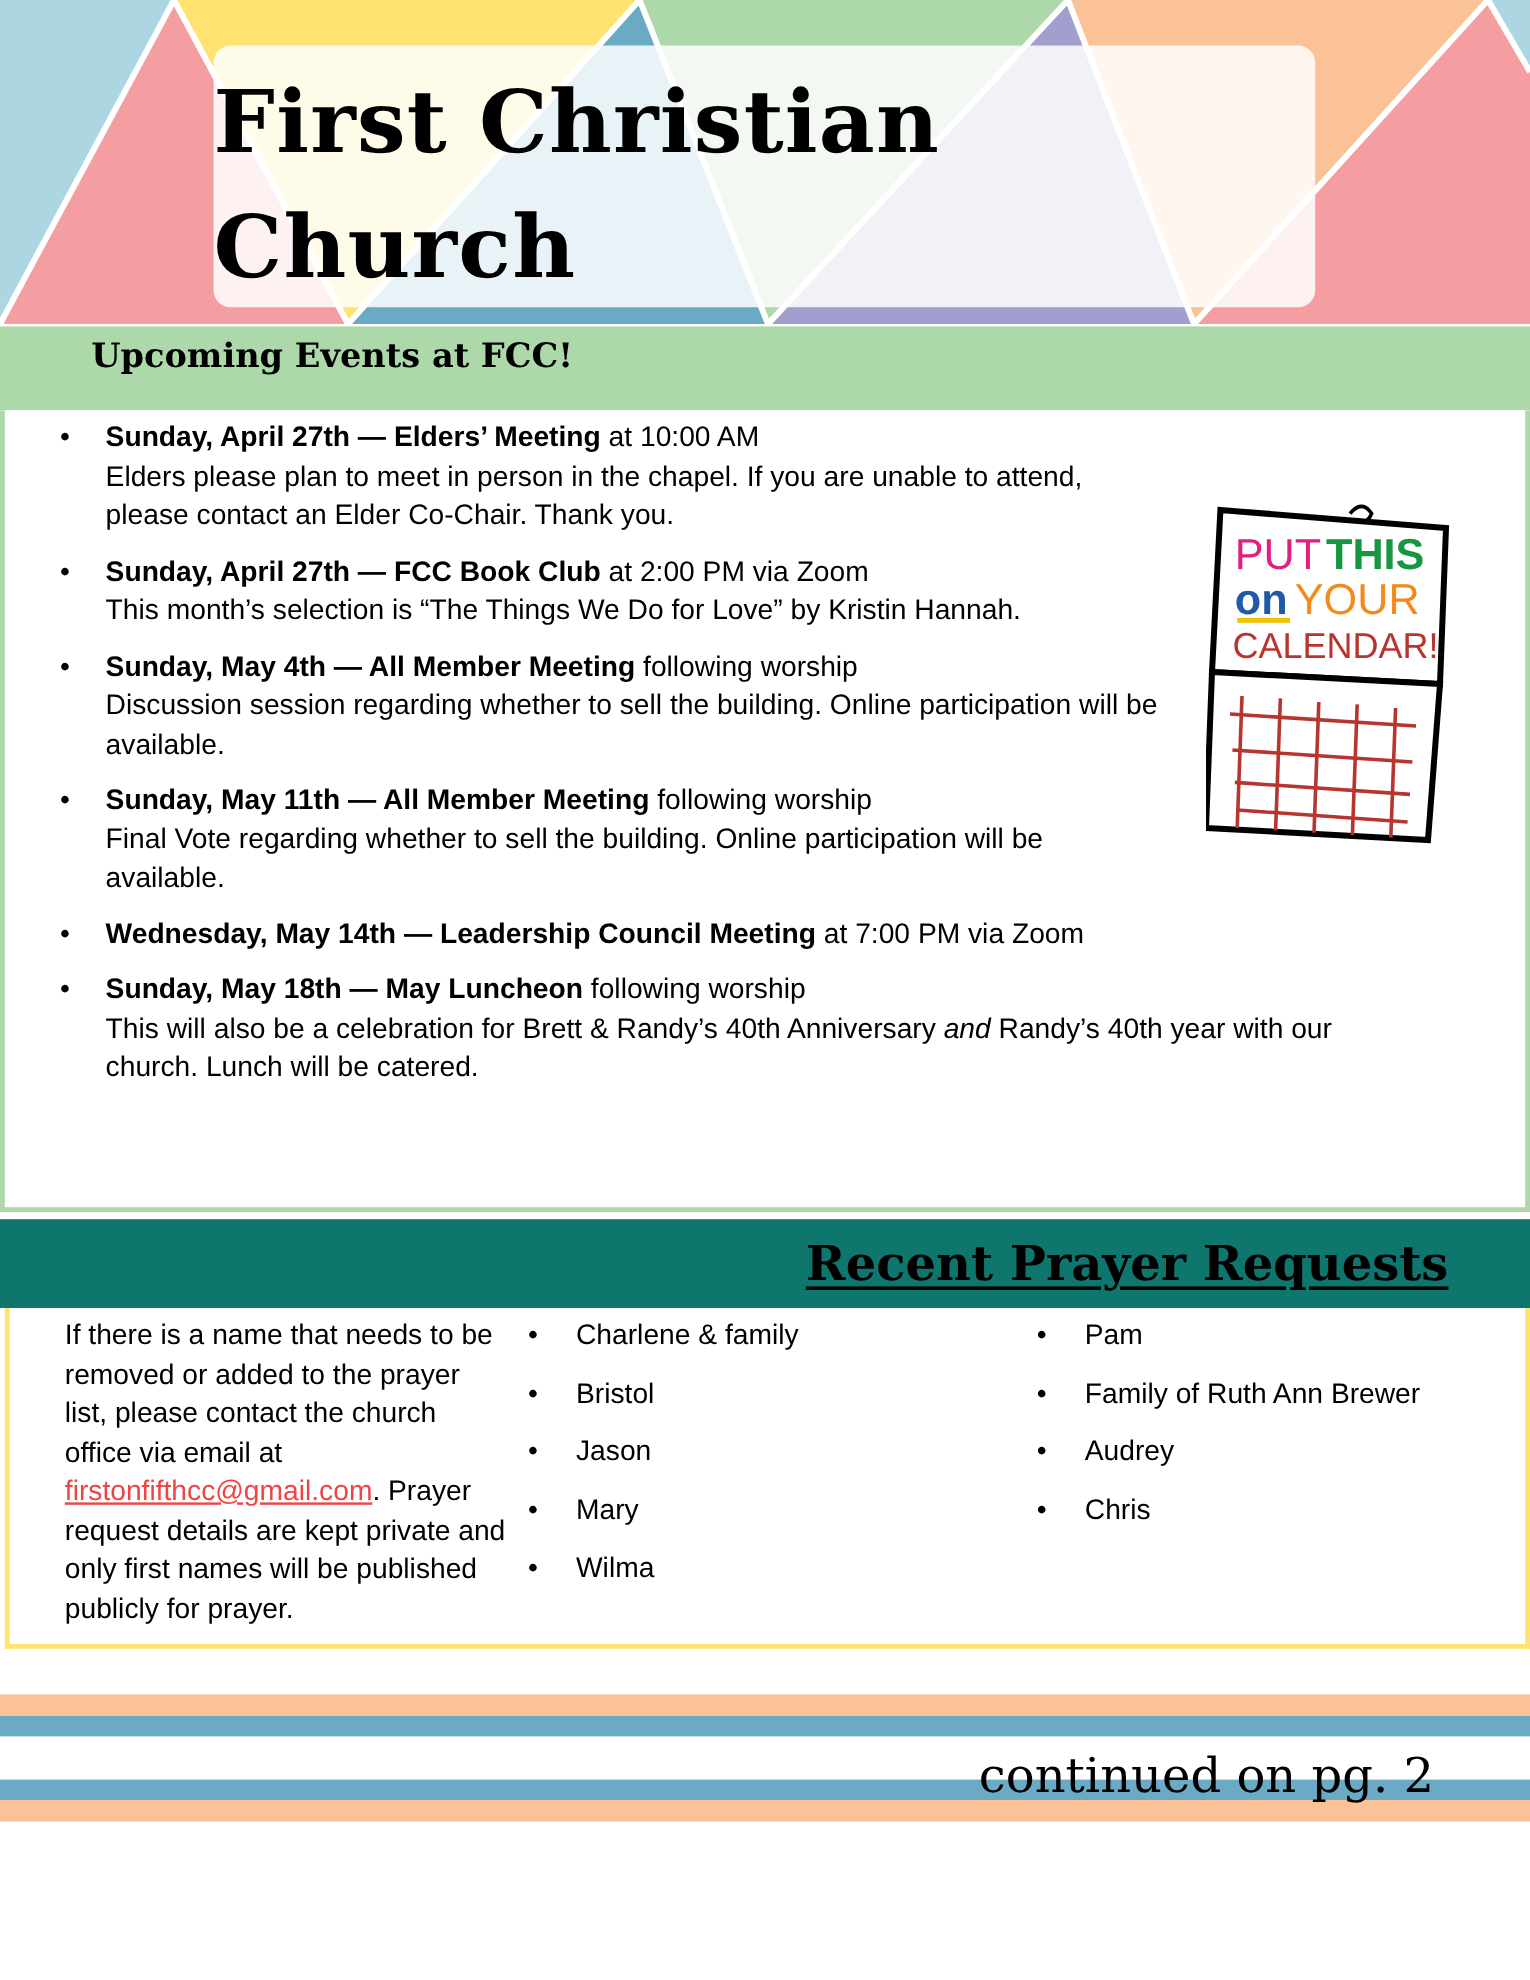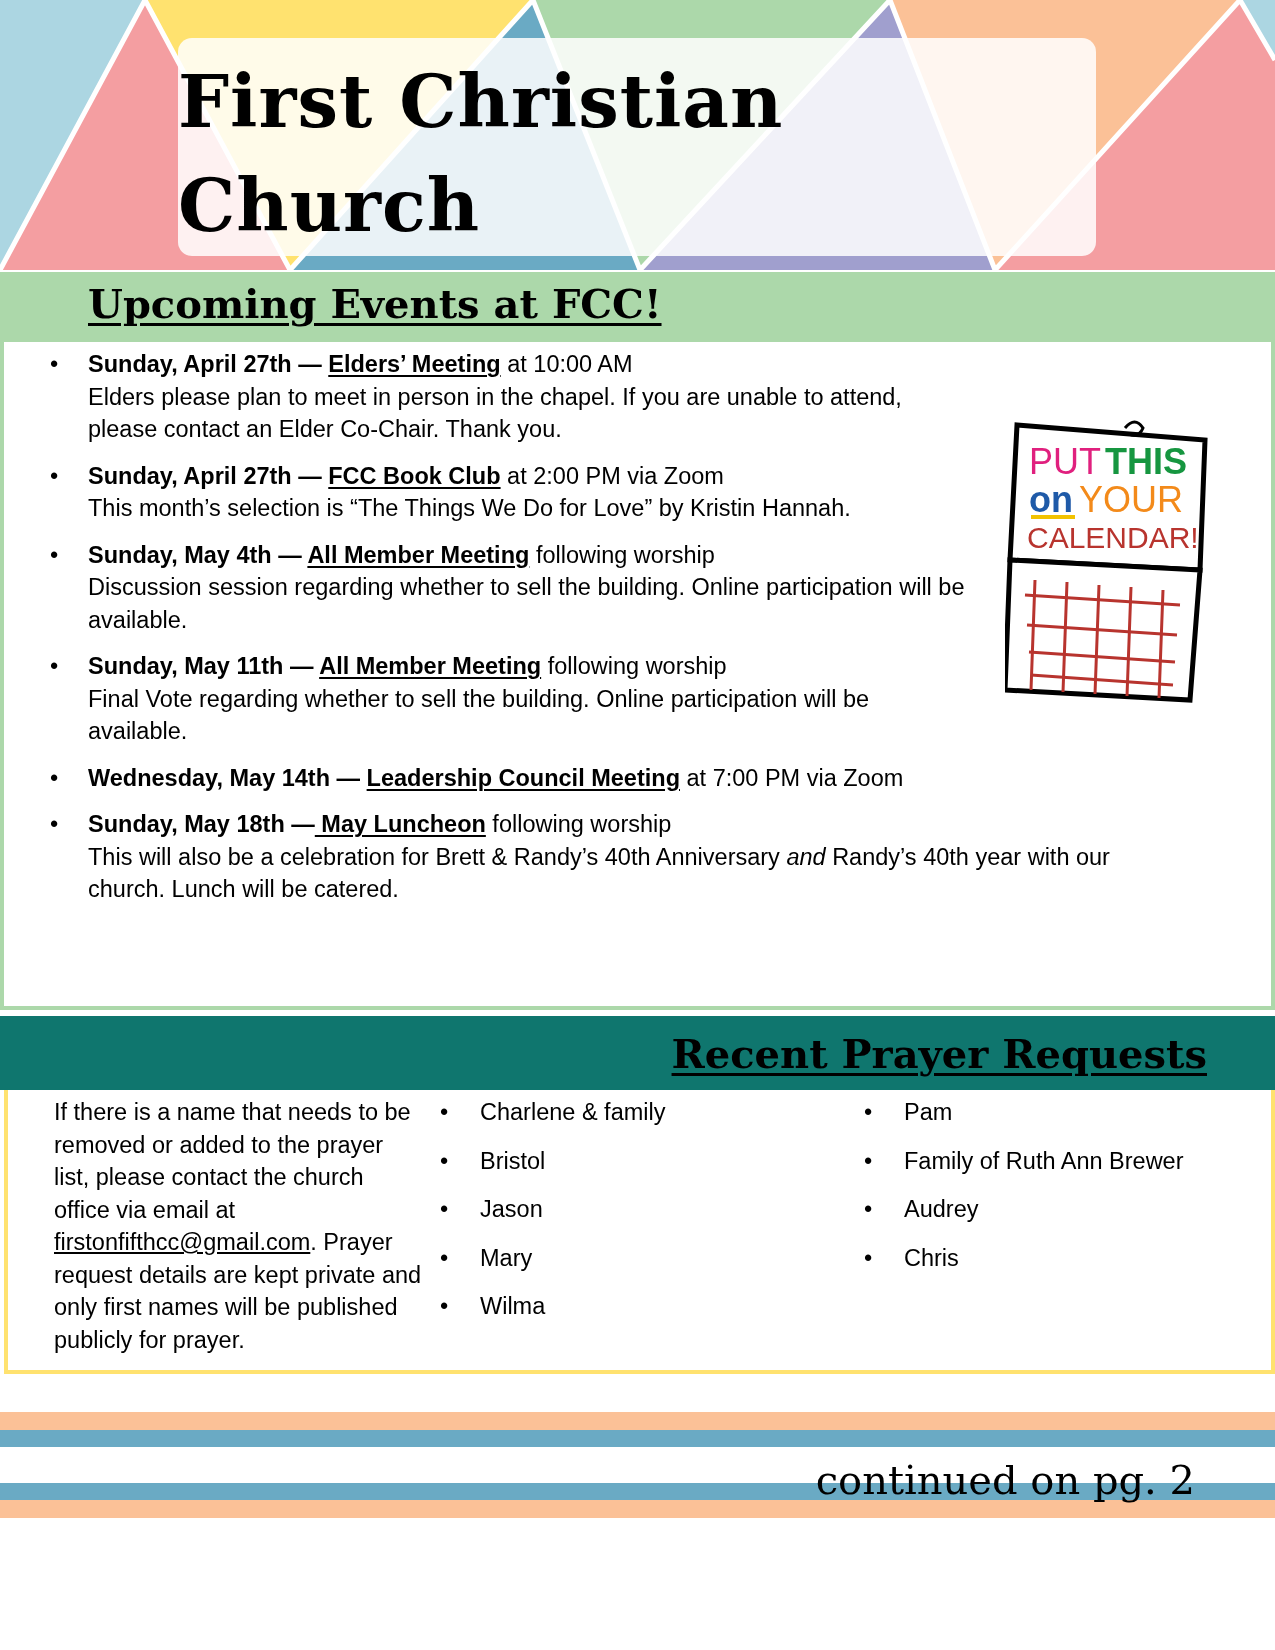--- a/index.html
+++ b/index.html
@@ -6,39 +6,39 @@
   body { width:1275px; height:1650px; position:relative; background:#ffffff; overflow:hidden;
          font-family:"Liberation Sans", sans-serif; color:#000; }
   .header { position:absolute; left:0; top:0; width:1275px; height:272px; }
   .header svg { position:absolute; left:0; top:0; }
   .title-box { position:absolute; left:178px; top:38px; width:918px; height:218px;
                background:rgba(255,255,255,0.85); border-radius:14px; }
   .title { position:absolute; left:178px; top:50px; width:918px; 
            font-family:"DejaVu Serif", serif; font-weight:bold; font-size:72px; line-height:104px;
            letter-spacing:1px; }
   .events-head { position:absolute; left:0; top:272px; width:1275px; height:70px; background:#acd8aa; }
-  .events-head h2 { position:absolute; left:88px; top:8px; margin:0; font-family:"DejaVu Serif", serif;
-                    font-weight:bold; font-size:40px; text-decoration:underline; text-decoration-thickness:3px;
+  .events-head h2 { position:absolute; left:76px; top:8px; margin:0; font-family:"DejaVu Serif", serif;
+                    font-weight:bold; font-size:28px; text-decoration-thickness:3px;
                     text-underline-offset:5px; letter-spacing:0px; }
   .events-box { position:absolute; left:0; top:342px; width:1275px; height:668px; box-sizing:border-box;
                 border:4px solid #acd8aa; border-top:none; background:#fff; }
   .events-list { position:absolute; left:0; top:6px; margin:0; padding:0; list-style:none; width:1220px; }
   .event { position:relative; padding-left:84px; font-size:23.5px; line-height:32.5px; margin-bottom:14px; }
   .event .bullet { position:absolute; left:46px; top:0; }
   .event .when { font-weight:bold; }
-  .event .name { font-weight:bold; text-decoration:underline; text-decoration-thickness:2px; text-underline-offset:3px; }
+  .event .name { font-weight:bold; text-decoration-thickness:2px; text-underline-offset:3px; }
   .event .desc { display:block; }
   .cal { position:absolute; left:1005px; top:420px; width:210px; height:290px; }
   .prayer-head { position:absolute; left:0; top:1016px; width:1275px; height:74px; background:#0f766e; }
   .prayer-head h2 { position:absolute; right:68px; top:14px; margin:0; font-family:"DejaVu Serif", serif; font-weight:bold;
                     font-size:40px; text-decoration:underline; text-decoration-thickness:3px; text-underline-offset:5px; }
   .prayer-box { position:absolute; left:4px; top:1090px; width:1271px; height:284px; box-sizing:border-box;
                 border:4px solid #ffe26f; border-top:none; background:#fff; }
   .prayer-note { position:absolute; left:46px; top:6px; width:370px; font-size:23.5px; line-height:32.5px; }
-  .prayer-note a { color:#000000; text-decoration:underline; }
+  .prayer-note a { color:#ef4444; text-decoration:underline; }
   .plist { position:absolute; top:6px; margin:0; padding:0; list-style:none; font-size:23.5px; }
   .plist li { position:relative; padding-left:40px; height:48.5px; line-height:32px; }
   .plist li .bullet { position:absolute; left:0; top:0; }
   .plist.c1 { left:432px; }
   .plist.c2 { left:856px; }
   .stripe { position:absolute; left:0; width:1275px; }
   .footer-text { position:absolute; right:80px; top:1457px; font-family:"DejaVu Serif", serif; font-size:40px; }
 </style>
 </head>
 <body>

